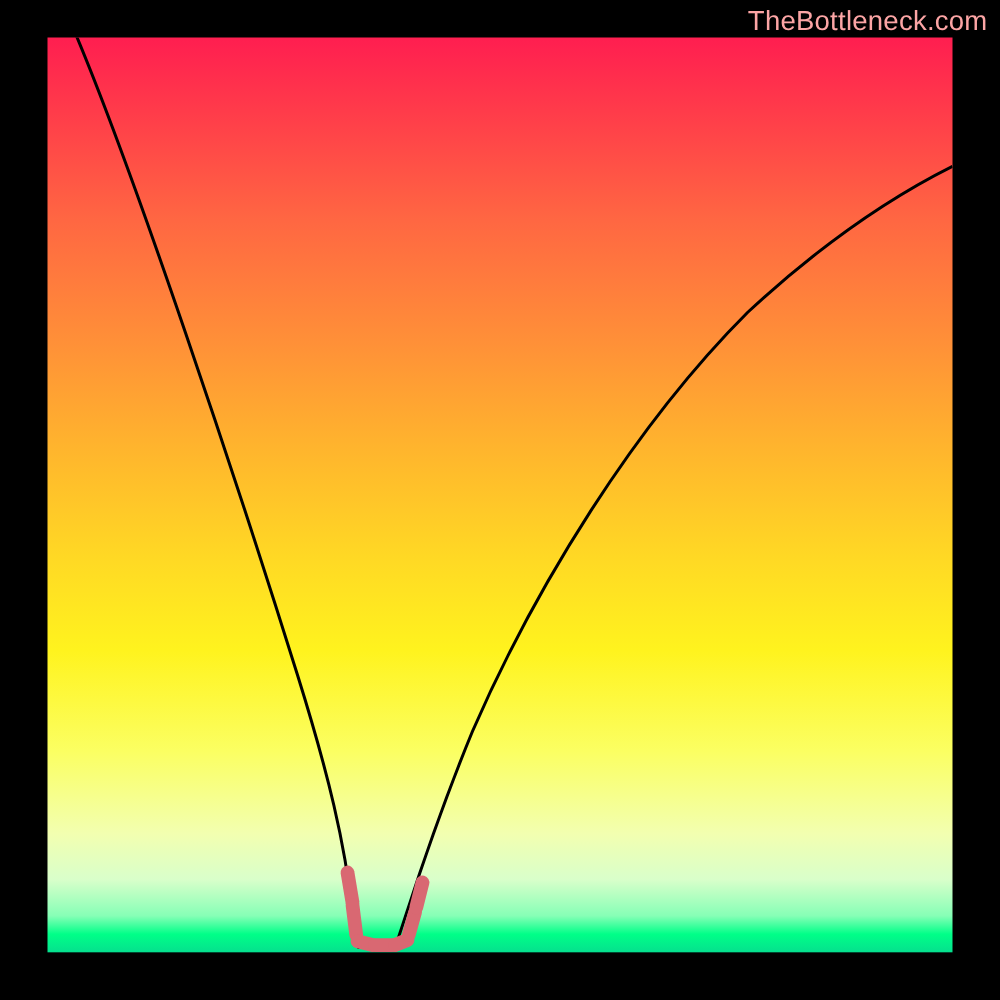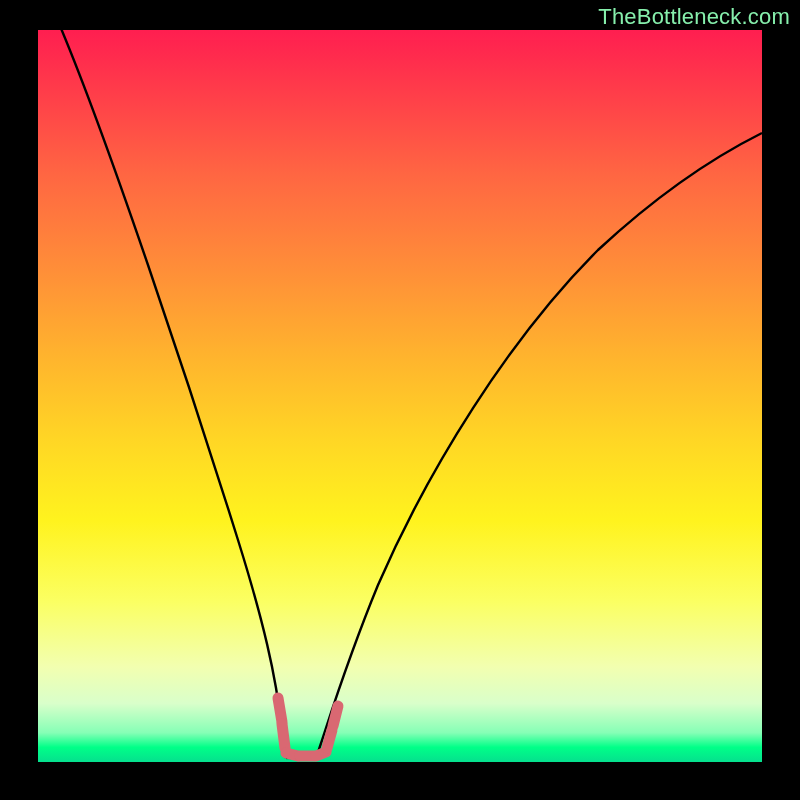--- a/index.html
+++ b/index.html
@@ -9,21 +9,21 @@
     width: 800px;
     height: 800px;
     background: #000;
   }
   .watermark {
     position: absolute;
     top: 4px;
     right: 10px;
     font-family: Arial, Helvetica, sans-serif;
     font-size: 22px;
-    color: #86efac;
+    color: #fca5a5;
     letter-spacing: 0.2px;
     z-index: 5;
   }
   .plot {
     position: absolute;
     left: 38px;
     top: 30px;
     width: 724px;
     height: 732px;
     background: linear-gradient(to bottom,

